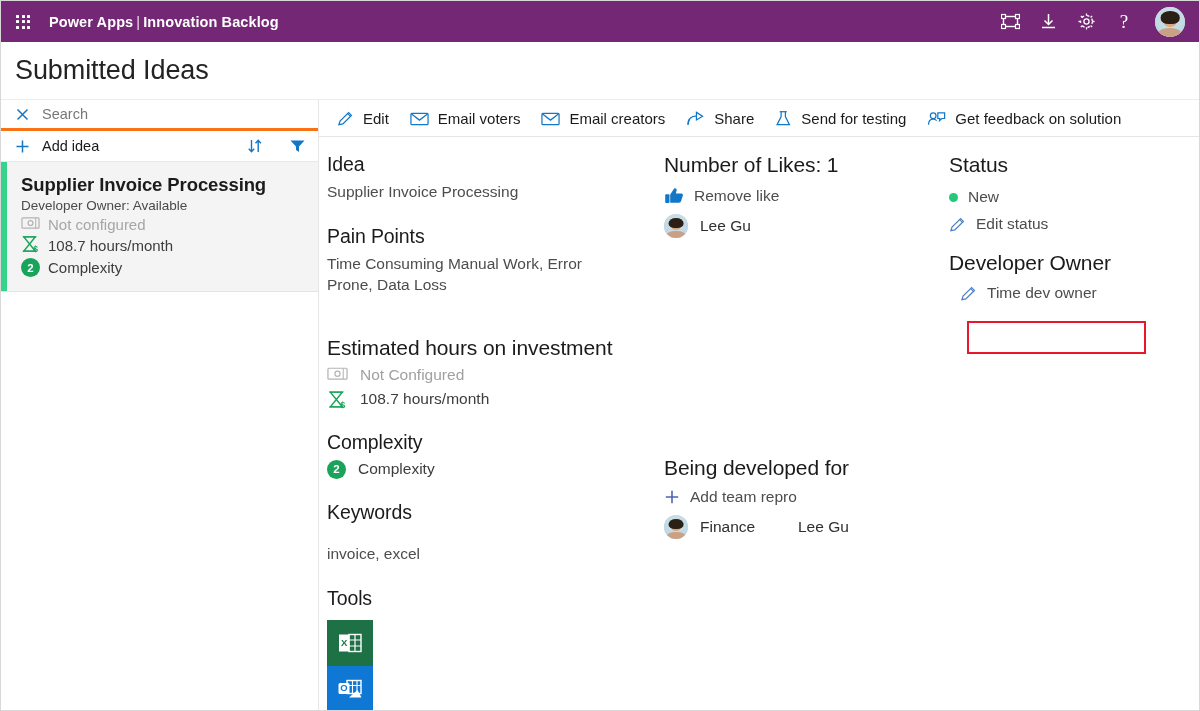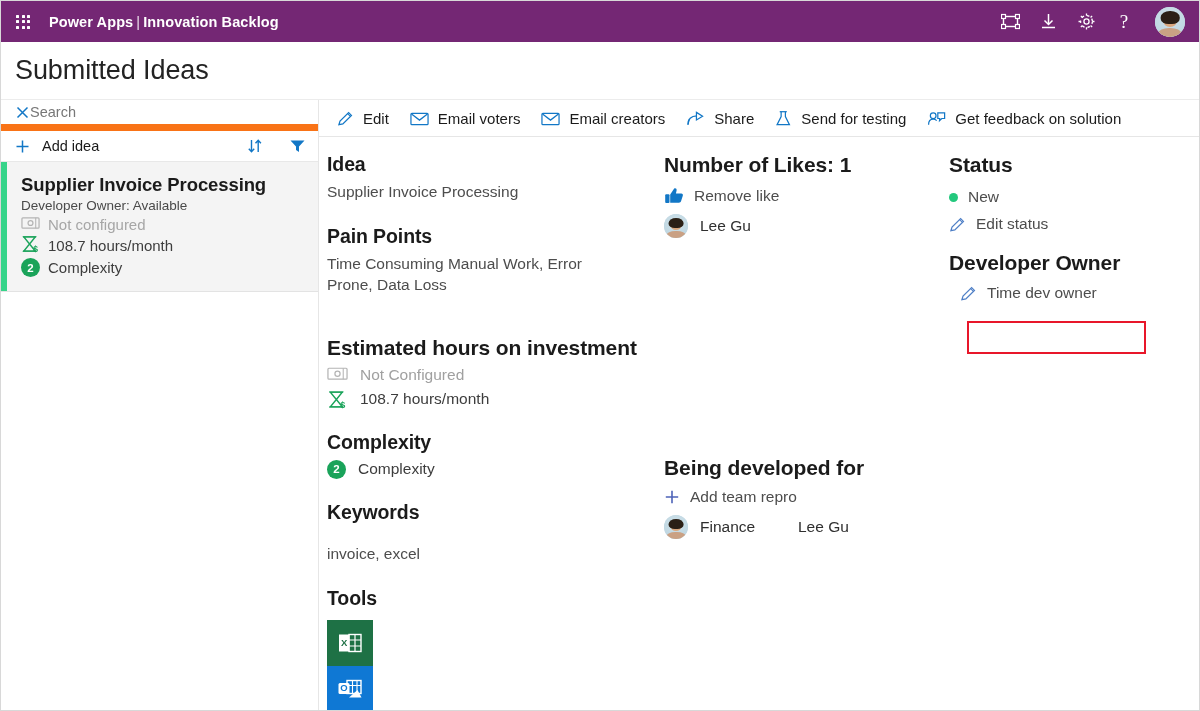--- a/index.html
+++ b/index.html
@@ -91,21 +91,22 @@
   .leftpane {
     width: 332px;
     border-right: 1px solid #e6e6e6;
     background: #ffffff;
     display: flex; flex-direction: column;
   }
   .searchrow {
     height: 31px;
     display: flex; align-items: center;
     padding-left: 14px;
-    border-bottom: 7px solid #f97316;
+    border-bottom: 3px solid #f97316;
+    gap: 12px;
     cursor: text;
   }
   .searchrow .xicon { color: #1277c6; display:flex; }
   .search-input {
     border: none; outline: none; background: transparent;
     font-family: "Liberation Sans", sans-serif;
     font-size: 14.5px;
     color: #6b6b6b;
     width: 240px;
     padding: 0;
@@ -175,21 +176,21 @@
     flex: 1;
     display: flex;
     padding: 16px 0 0 0;
     position: relative;
   }
   .col-a { width: 345px; padding-left: 8px; }
   .col-b { width: 285px; }
   .col-c { width: 250px; }
 
   .sec-h {
-    font-size: 19.5px; font-weight: bold; color: #1b1b1b;
+    font-size: 19.5px; font-weight: normal; color: #1b1b1b;
     letter-spacing: -0.1px;
   }
   .sec-h.big { font-size: 21px; }
   .sec-v { font-size: 15.5px; color: #4d4d4d; line-height: 1.35; }
   .sec-v.narrow { max-width: 290px; }
   .gap-a { height: 22px; }
 
   .row-ic { display: flex; align-items: flex-start; gap: 12px; margin-top: 6px; font-size: 15.5px; }
   .row-ic.muted { color: #a0a0a0; }
   .row-ic.normal { color: #3d3d3d; }

